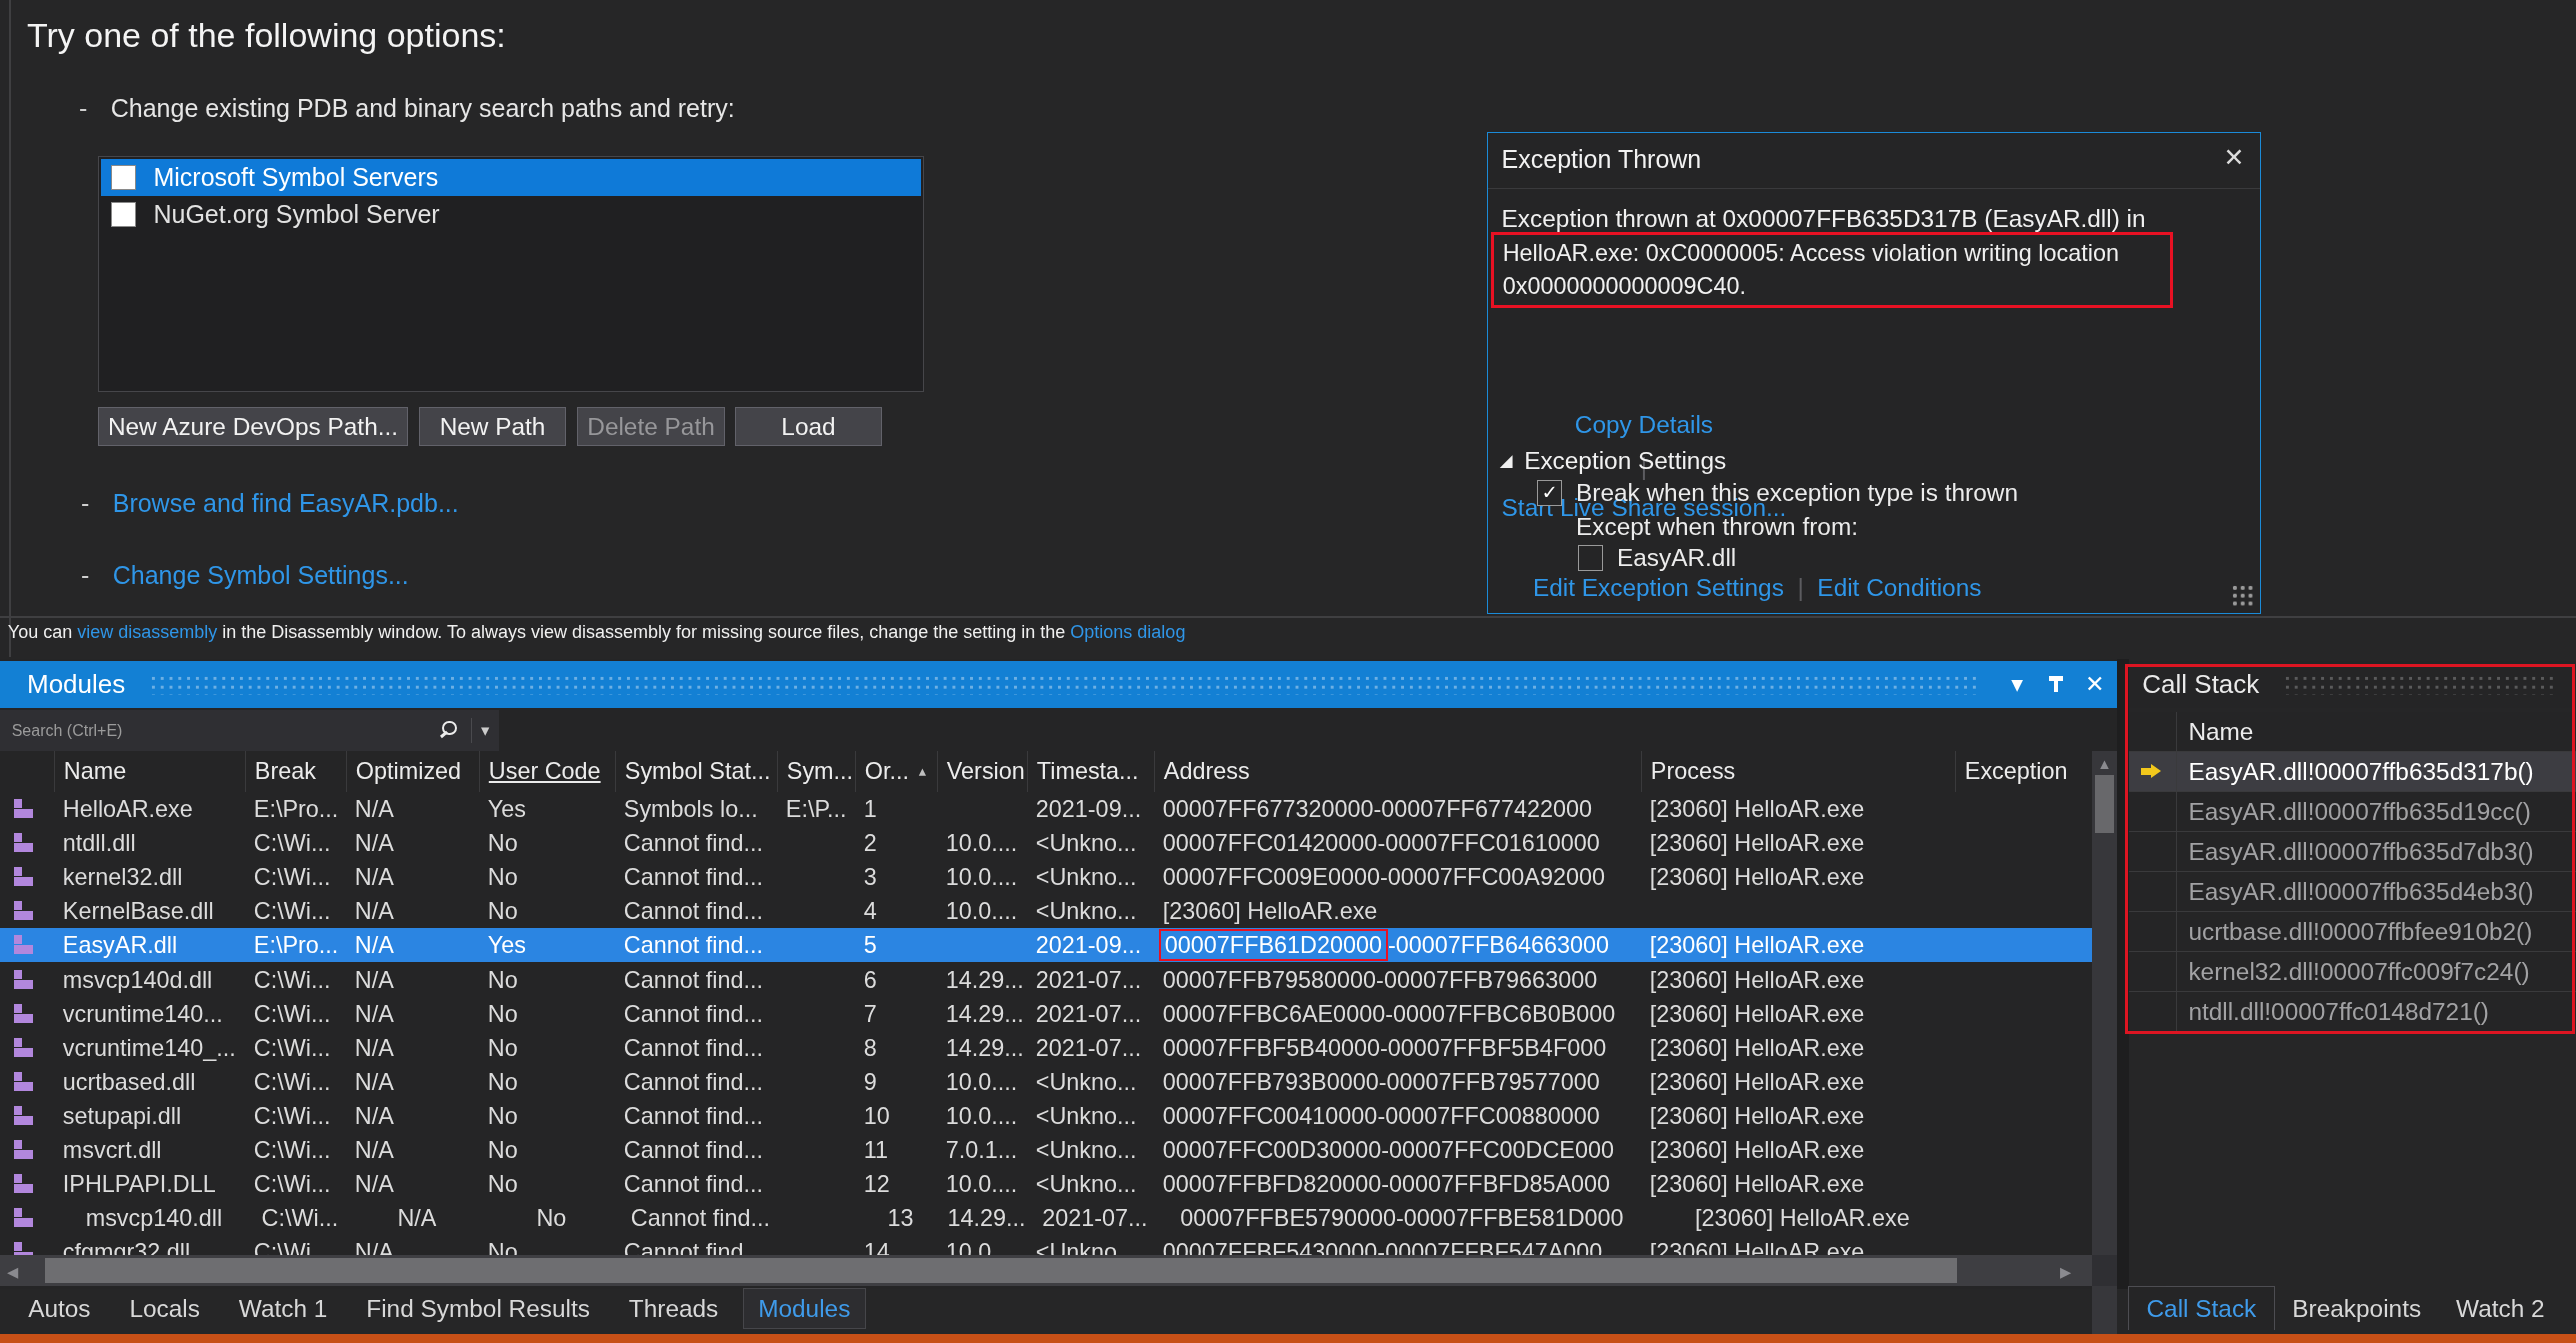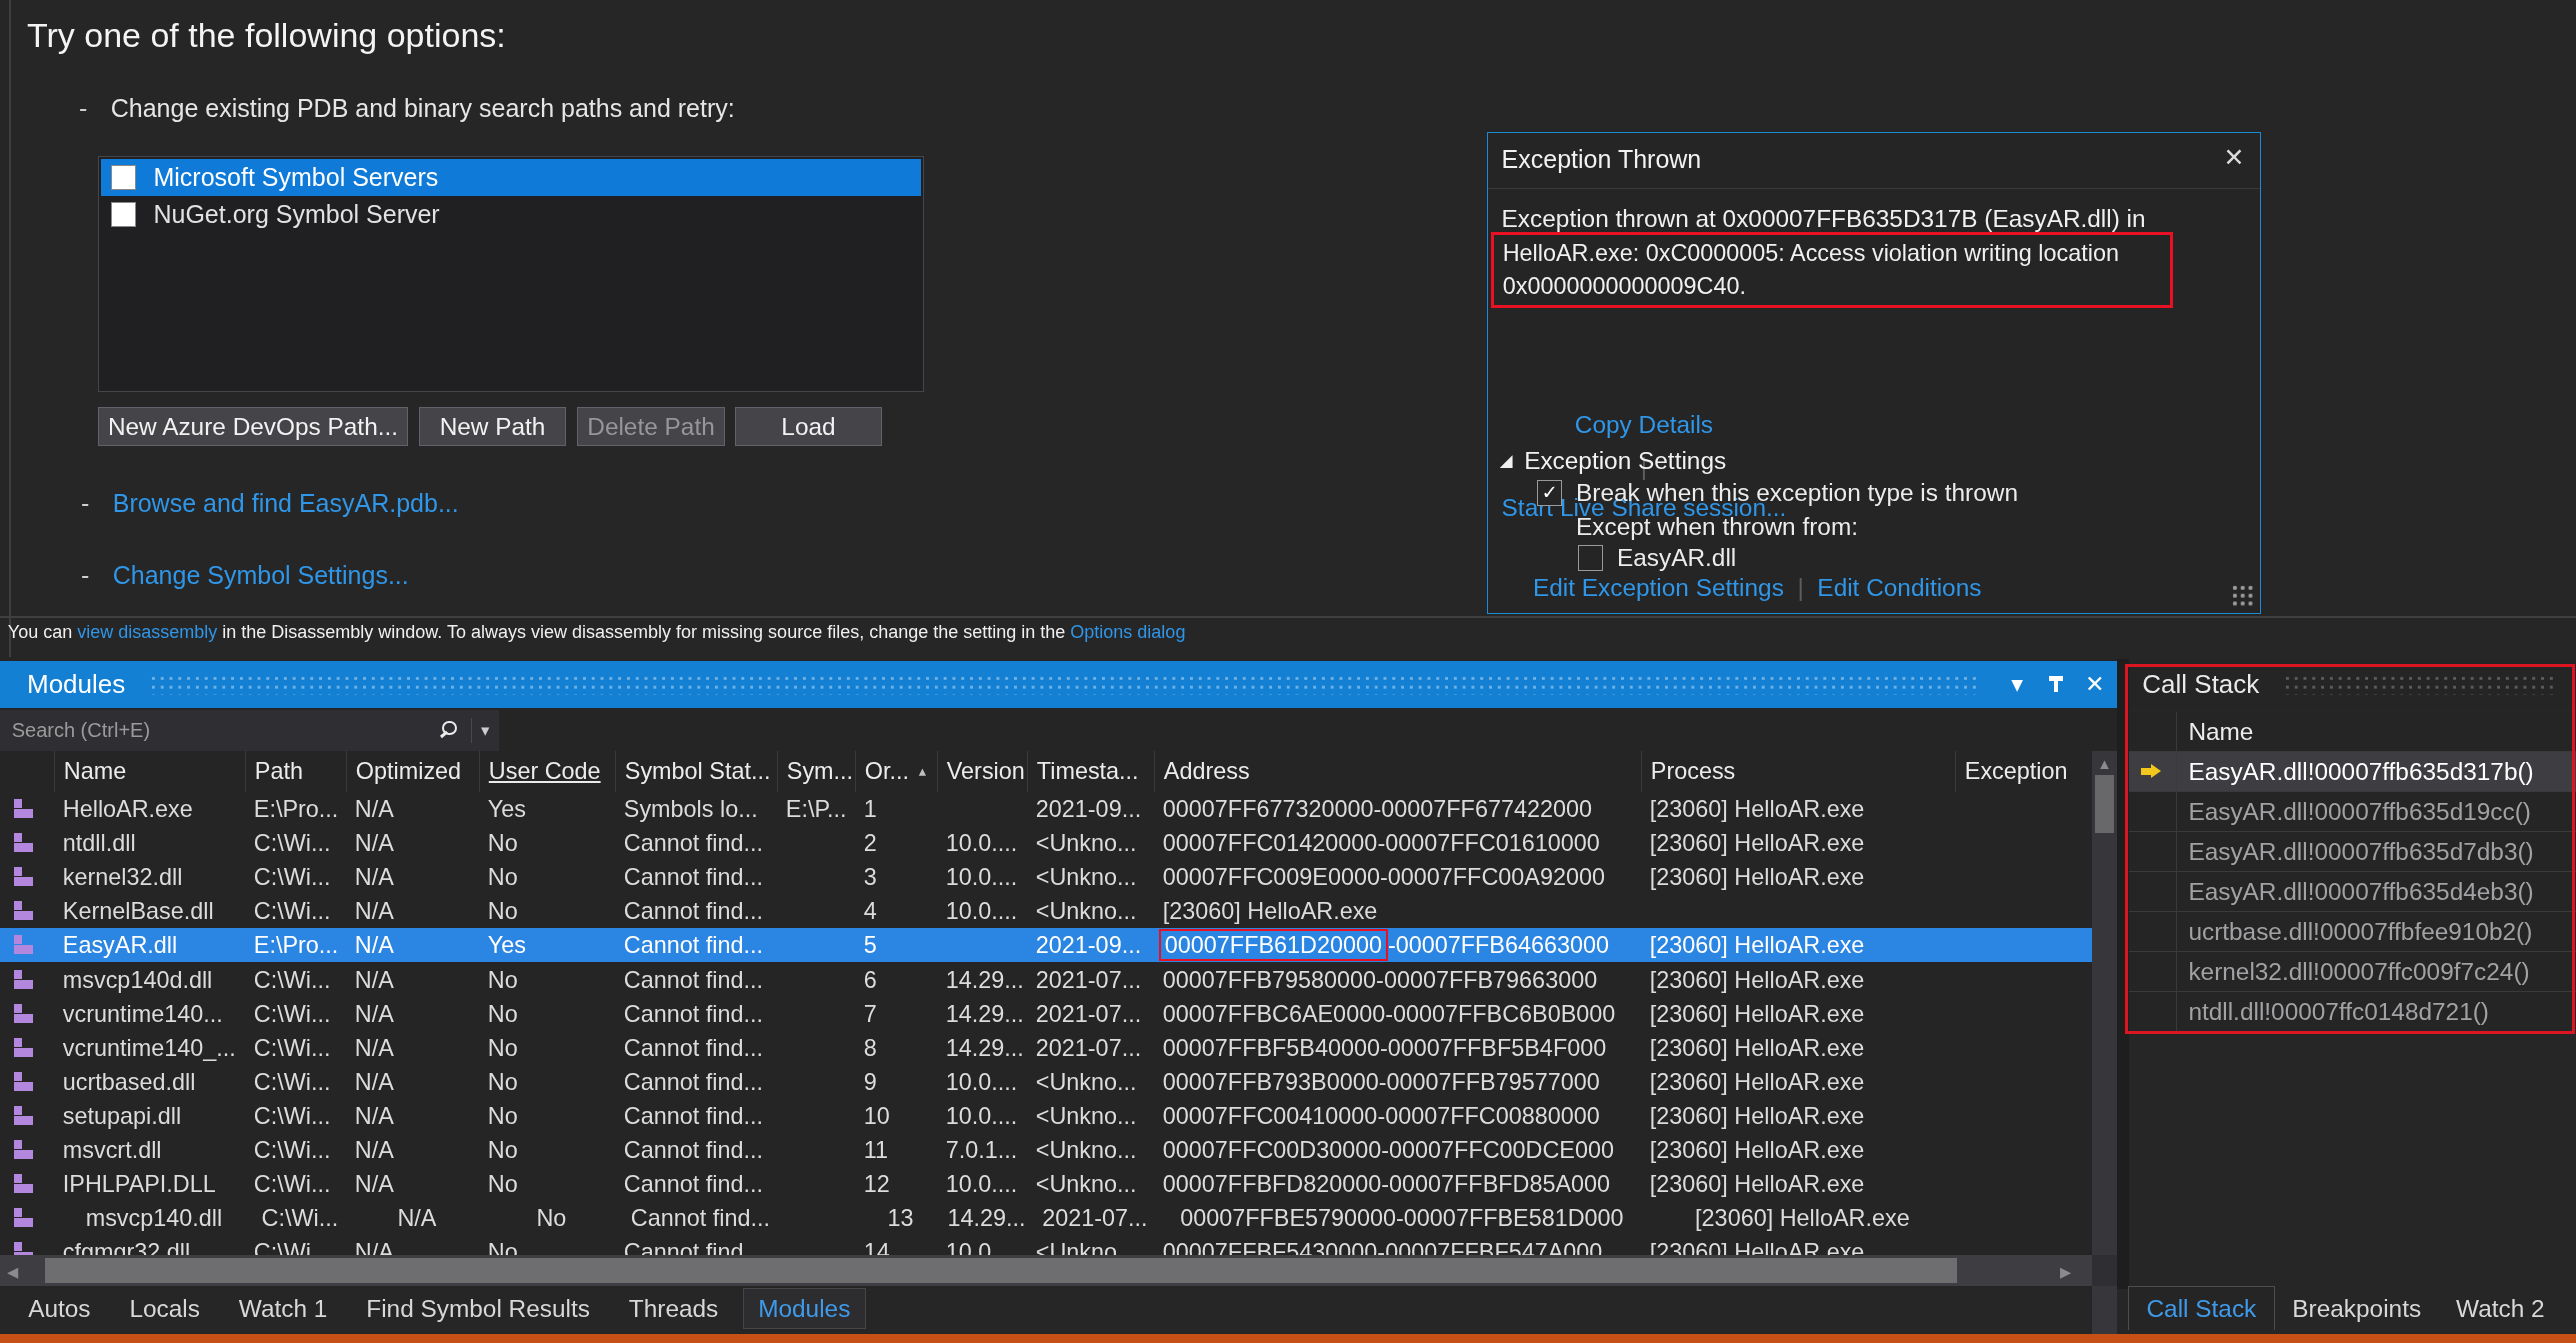--- a/index.html
+++ b/index.html
@@ -45,21 +45,21 @@
              display:flex;align-items:center;}
   .mod-title .cap{font-size:26px;color:#ffffff;margin-left:27px;}
   .dots{height:21.4px;background-image:radial-gradient(rgba(255,255,255,.38) 1.6px,transparent 1.8px);
         background-size:8.8px 8.8px;flex:1;margin:0 23.4px;}
   .dots.gray{background-image:radial-gradient(rgba(190,190,190,.35) 1.6px,transparent 1.8px);}
   .tb-ico{width:33px;height:33px;display:flex;align-items:center;justify-content:center;color:#ffffff;font-size:23.4px;margin-right:5.8px;}
   .pin{position:relative;width:19.5px;height:19.5px;}
   .pin::before{content:"";position:absolute;left:2.9px;top:1px;width:13.6px;height:4.9px;background:#fff;}
   .pin::after{content:"";position:absolute;left:7.8px;top:5.8px;width:3.9px;height:11.7px;background:#fff;}
   .search{position:absolute;left:0;top:51px;width:499px;height:41px;background:#2f2f33;display:flex;align-items:center;}
-  .search .ph{font-size:20px;color:#9b9b9b;margin-left:11.7px;flex:1;}
+  .search .ph{font-size:16px;color:#9b9b9b;margin-left:11.7px;flex:1;}
   .mag{position:relative;width:19.5px;height:19.5px;margin-right:13.6px;flex:0 0 auto;}
   .mag::before{content:"";position:absolute;left:3.9px;top:0;width:10.7px;height:10.7px;border:2.9px solid #ececec;border-radius:50%;}
   .mag::after{content:"";position:absolute;left:1.9px;top:12.7px;width:7.8px;height:2.9px;background:#ececec;transform:rotate(-40deg);}
   .search .dd{font-size:16.6px;color:#cccccc;margin-right:9.7px;border-left:1px solid #4a4a4e;padding-left:8.8px;height:25px;display:flex;align-items:center;}
   .mheader{position:absolute;left:0;top:92px;height:41px;display:flex;font-size:23.4px;color:#ececec;}
   .hcell{box-sizing:border-box;height:41px;line-height:41px;padding-left:8.8px;border-left:1px solid #3a3a3c;
          overflow:hidden;white-space:nowrap;flex:0 0 auto;}
   .hcell:first-child{border-left:none;}
   .sort-arrow{font-size:14.6px;color:#bfbfbf;margin-left:9.7px;vertical-align:2.9px;}
   .rows-clip{position:absolute;left:0;top:133px;width:2092px;height:464px;overflow:hidden;}
@@ -189,21 +189,21 @@
       <span class="tb-ico">✕</span>
     </div>
     <div class="search">
       <span class="ph">Search (Ctrl+E)</span>
       <span class="mag"></span>
       <span class="dd">▾</span>
     </div>
     <div class="mheader">
         <div class="hcell" style="width: 54px;"><span></span></div>
         <div class="hcell" style="width: 191px;"><span>Name</span></div>
-        <div class="hcell" style="width: 101px;"><span>Path</span></div>
+        <div class="hcell" style="width: 101px;"><span>Break</span></div>
         <div class="hcell" style="width: 133px;"><span>Optimized</span></div>
         <div class="hcell" style="width: 136px; text-decoration: underline;"><span>User Code</span></div>
         <div class="hcell" style="width: 162px;"><span>Symbol Stat...</span></div>
         <div class="hcell" style="width: 78px;"><span>Sym...</span></div>
         <div class="hcell" style="width: 82px;"><span>Or...</span><span class="sort-arrow">▴</span></div>
         <div class="hcell" style="width: 90px;"><span>Version</span></div>
         <div class="hcell" style="width: 127px;"><span>Timesta...</span></div>
         <div class="hcell" style="width: 487px;"><span>Address</span></div>
         <div class="hcell" style="width: 314px;"><span>Process</span></div>
         <div class="hcell" style="width: 136px;"><span>Exception</span></div>

